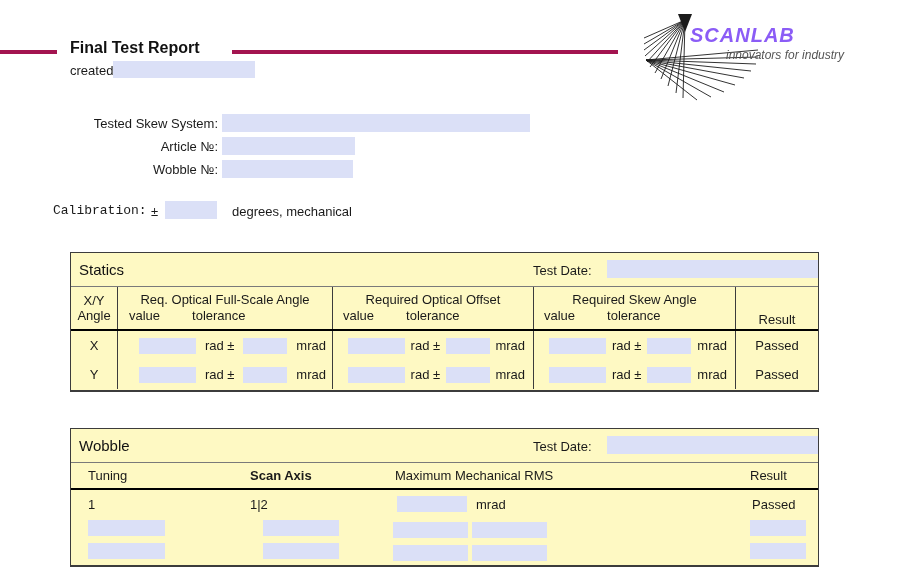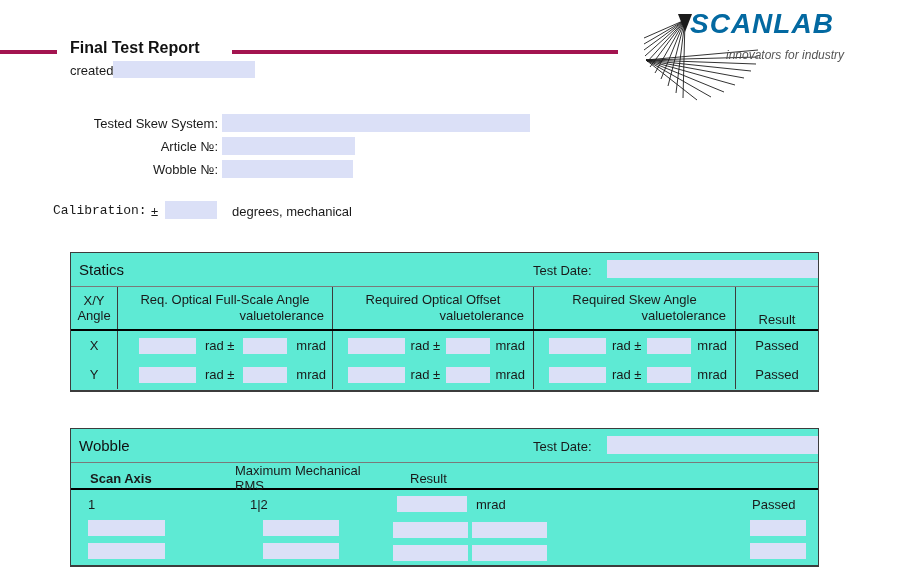--- a/index.html
+++ b/index.html
@@ -8,44 +8,44 @@
   .page { position:relative; width:903px; height:576px; background:#fff; overflow:hidden;padding-left:24px; }
 
   
   .rule { position:absolute; height:4px; background:#a31450; }
   .rule-left  { left:0;   top:50px; width:57px;  }
   .rule-right { left:232px; top:50px; width:386px; }
   .doc-title { position:absolute; left:70px; top:39px; font-size:16px; font-weight:bold; color:#111; }
 
   .logo { position:absolute; left:640px; top:2px; width:262px; height:102px; }
   .logo-fan { position:absolute; left:0; top:4px; }
-  .logo-brand { position:absolute; left:50px; top:6px; font-size:28px; font-style:italic; letter-spacing:1px; color:#0369a1; font-weight:bold; }
+  .logo-brand { position:absolute; left:50px; top:22px; font-size:20px; font-style:italic; letter-spacing:1px; color:#8b5cf6; font-weight:bold; }
   .logo-tagline { position:absolute; left:86px; top:46px; font-size:12px; font-style:italic; color:#555; }
 
   
   .lbl { position:absolute; font-size:13px; color:#1a1a1a; white-space:nowrap; }
   .lbl-r { text-align:right; }
   .field { position:absolute; background:#dbe0f7; }
 
   
-  .tbl { position:absolute; left:70px; width:749px; border:1px solid #3c3c3c; border-bottom-width:2px; background:#5eead4; }
+  .tbl { position:absolute; left:70px; width:749px; border:1px solid #3c3c3c; border-bottom-width:2px; background:#fef9c3; }
   .tbl-title-row { position:relative; height:34px; border-bottom:1px solid #7a7a7a; }
   .tbl-title { position:absolute; left:8px; top:8px; font-size:15px; color:#111; }
   .testdate-label { position:absolute; left:462px; top:10px; font-size:13px; }
   .testdate-field { position:absolute; left:536px; top:7px; width:211px; height:18px; background:#dbe0f7; }
 
   
   .st-grid { display:grid; grid-template-columns:46px 215px 201px 202px 1fr; }
   .st-header { height:44px; border-bottom:2px solid #000; }
   .st-header > div { border-left:1px solid #3c3c3c; }
   .st-header > div:first-child { border-left:none; }
   .hc { display:flex; flex-direction:column; justify-content:center; font-size:13px; }
   .hc-axis { align-items:center; line-height:15px; }
   .hc-group .g-title { text-align:center; line-height:16px; }
-  .g-sub { display:flex; justify-content:flex-end; line-height:16px; }
+  .g-sub { display:flex; justify-content:flex-start; line-height:16px;gap:32px; }
   .g-sub-1 { padding:0 8px 0 11px; }
   .g-sub-n { padding:0 9px 0 10px; }
   .hc-result { justify-content:flex-end; align-items:center; padding-bottom:2px; }
 
   .st-row { height:29px; align-items:center; font-size:13px; }
   .st-row > div { border-left:1px solid #3c3c3c; height:100%; display:flex; align-items:center; }
   .st-row > div:first-child { border-left:none; justify-content:center; }
   .cell-group { justify-content:space-between; }
   .cg-1 { padding:0 6px 0 21px; }
   .cg-n { padding:0 8px 0 15px; }
@@ -214,20 +214,21 @@
   </div>
 
   <div class="tbl" style="top:428px; height:139px;">
     <div class="tbl-title-row">
       <div class="tbl-title">Wobble</div>
       <div class="testdate-label">Test Date:</div>
       <div class="testdate-field"></div>
     </div>
 
     <div class="wb-grid wb-header">
+      <div class="wb-c1">Tuning</div>
       <div class="wb-c2"><b>Scan Axis</b></div>
       <div class="wb-c3">Maximum Mechanical RMS</div>
       <div class="wb-c4">Result</div>
     </div>
 
     <div class="wb-grid wb-row1">
       <div class="wb-c1">1</div>
       <div class="wb-c2">1|2</div>
       <div class="r1c3">
         <span class="wfield"></span>

